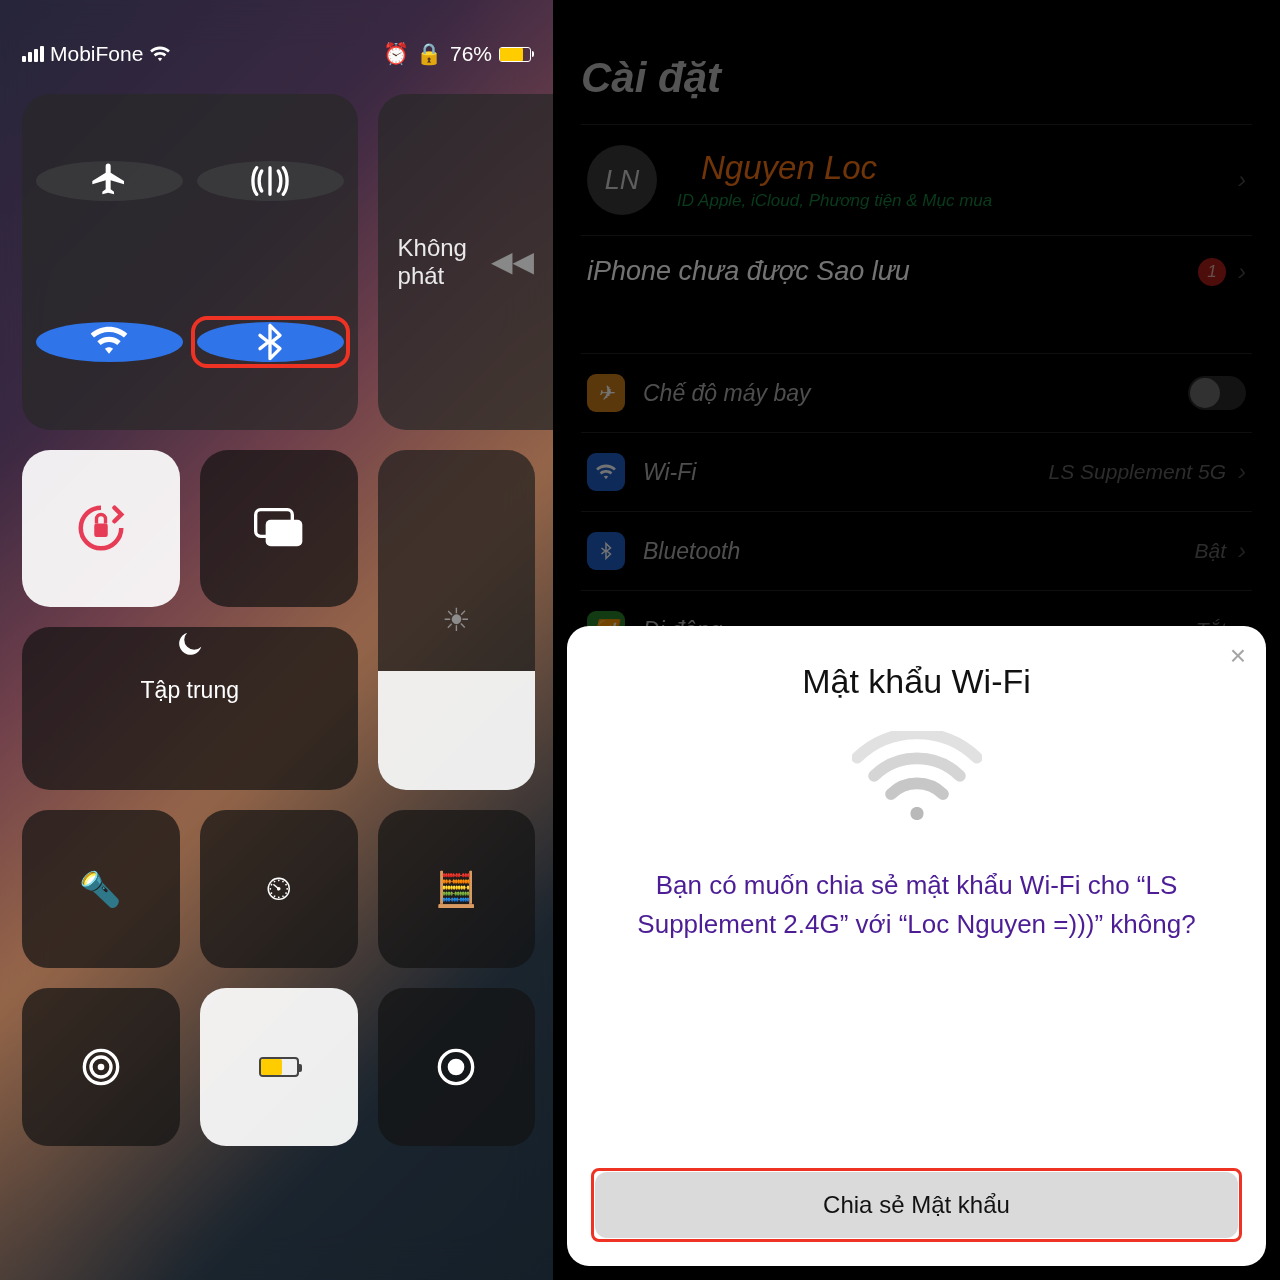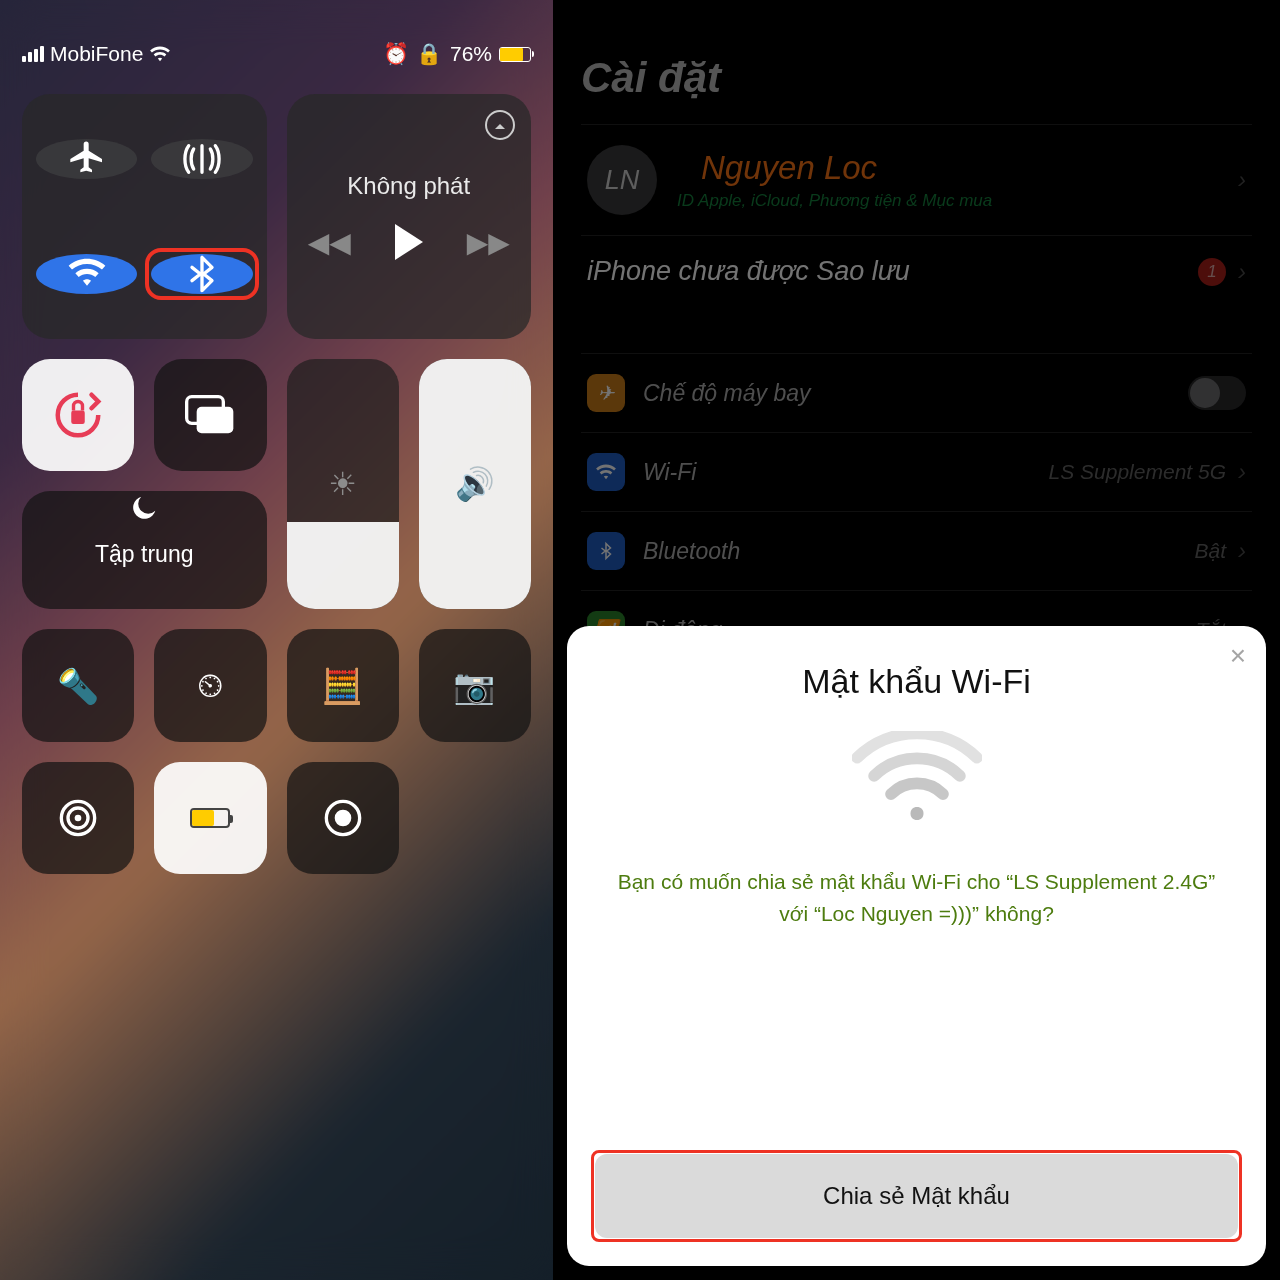--- a/index.html
+++ b/index.html
@@ -35,21 +35,21 @@
   
   .conn{aspect-ratio:1; padding:14px; display:grid; grid-template-columns:1fr 1fr; grid-template-rows:1fr 1fr; gap:14px;}
   .cbtn{border-radius:50%; display:flex; align-items:center; justify-content:center; color:#fff;}
   .cbtn.off{background:rgba(60,60,62,.85);}
   .cbtn.on{background:#2f74e8;}
   .cbtn svg{width:40px;height:40px;}
   .bt-hi{position:relative;}
   .bt-hi::after{content:""; position:absolute; inset:-6px; border:4px solid #ee3224; border-radius:16px; pointer-events:none;}
 
   
-  .media{aspect-ratio:1; padding:20px; flex-direction:column; gap:24px; color:#eaeaea; font-size:24px;}
+  .media{aspect-ratio:1; padding:20px; flex-direction:row; gap:24px; color:#eaeaea; font-size:24px;}
   .airplay{position:absolute; top:16px; right:16px; width:30px;height:30px; border:2px solid #ccc; border-radius:50%; display:flex; align-items:center; justify-content:center;}
   .airplay::after{content:""; width:0;height:0; border:5px solid transparent; border-bottom-color:#ccc; transform:translateY(-1px);}
   .media-ctrls{display:flex; gap:44px; align-items:center;}
   .media-ctrls span{color:#888; font-size:28px;}
   .play{width:0;height:0; border-style:solid; border-width:18px 0 18px 28px; border-color:transparent transparent transparent #fff;}
 
   .row3{grid-column:1/2; display:grid; grid-template-columns:1fr 1fr; gap:20px;}
   .lock-tile{aspect-ratio:1; background:rgba(255,255,255,.92);}
   .mirror-tile{aspect-ratio:1;}
   .sliders{grid-column:2/3; grid-row:2/4; display:grid; grid-template-columns:1fr 1fr; gap:20px;}
@@ -91,23 +91,23 @@
   .lbl{color:#aeaeae; font-size:23px;}
   .val{color:#636363; font-size:21px;}
   .toggle{width:58px;height:34px; background:#2a2a2c; border-radius:17px; position:relative;}
   .toggle::after{content:""; position:absolute; width:30px;height:30px; background:#6e6e70; border-radius:50%; top:2px; left:2px;}
 
   
   .sheet{position:absolute; left:14px; right:14px; bottom:14px; height:640px; background:#fff; border-radius:22px; z-index:3; padding:36px 28px 28px; text-align:center; display:flex; flex-direction:column;}
   .sheet-close{position:absolute; top:14px; right:20px; color:#a5a5a5; font-size:28px; cursor:pointer;}
   .sheet-title{font-size:34px; color:#111; font-weight:400; margin-bottom:24px;}
   .sheet svg.wifi{width:130px;height:95px; margin:6px auto 40px; display:block;}
-  .sheet-body{font-size:21px; color:#4d7c0f; line-height:1.5; padding:0 10px;}
+  .sheet-body{font-size:26px; color:#4c1d95; line-height:1.5; padding:0 10px;}
   .sheet .spacer{flex:1;}
-  .share-btn{height:84px; background:#dadada; border-radius:12px; display:flex; align-items:center; justify-content:center; color:#121212; font-size:24px; position:relative; cursor:pointer;}
+  .share-btn{height:66px; background:#dadada; border-radius:12px; display:flex; align-items:center; justify-content:center; color:#121212; font-size:24px; position:relative; cursor:pointer;}
   .share-btn::after{content:""; position:absolute; inset:-4px; border:3px solid #ee3224; border-radius:8px; pointer-events:none;}
 </style>
 </head>
 <body>
 
 <div class="screen left">
   <div class="left-inner">
 
     <div class="status-bar">
       <div class="status-left">

